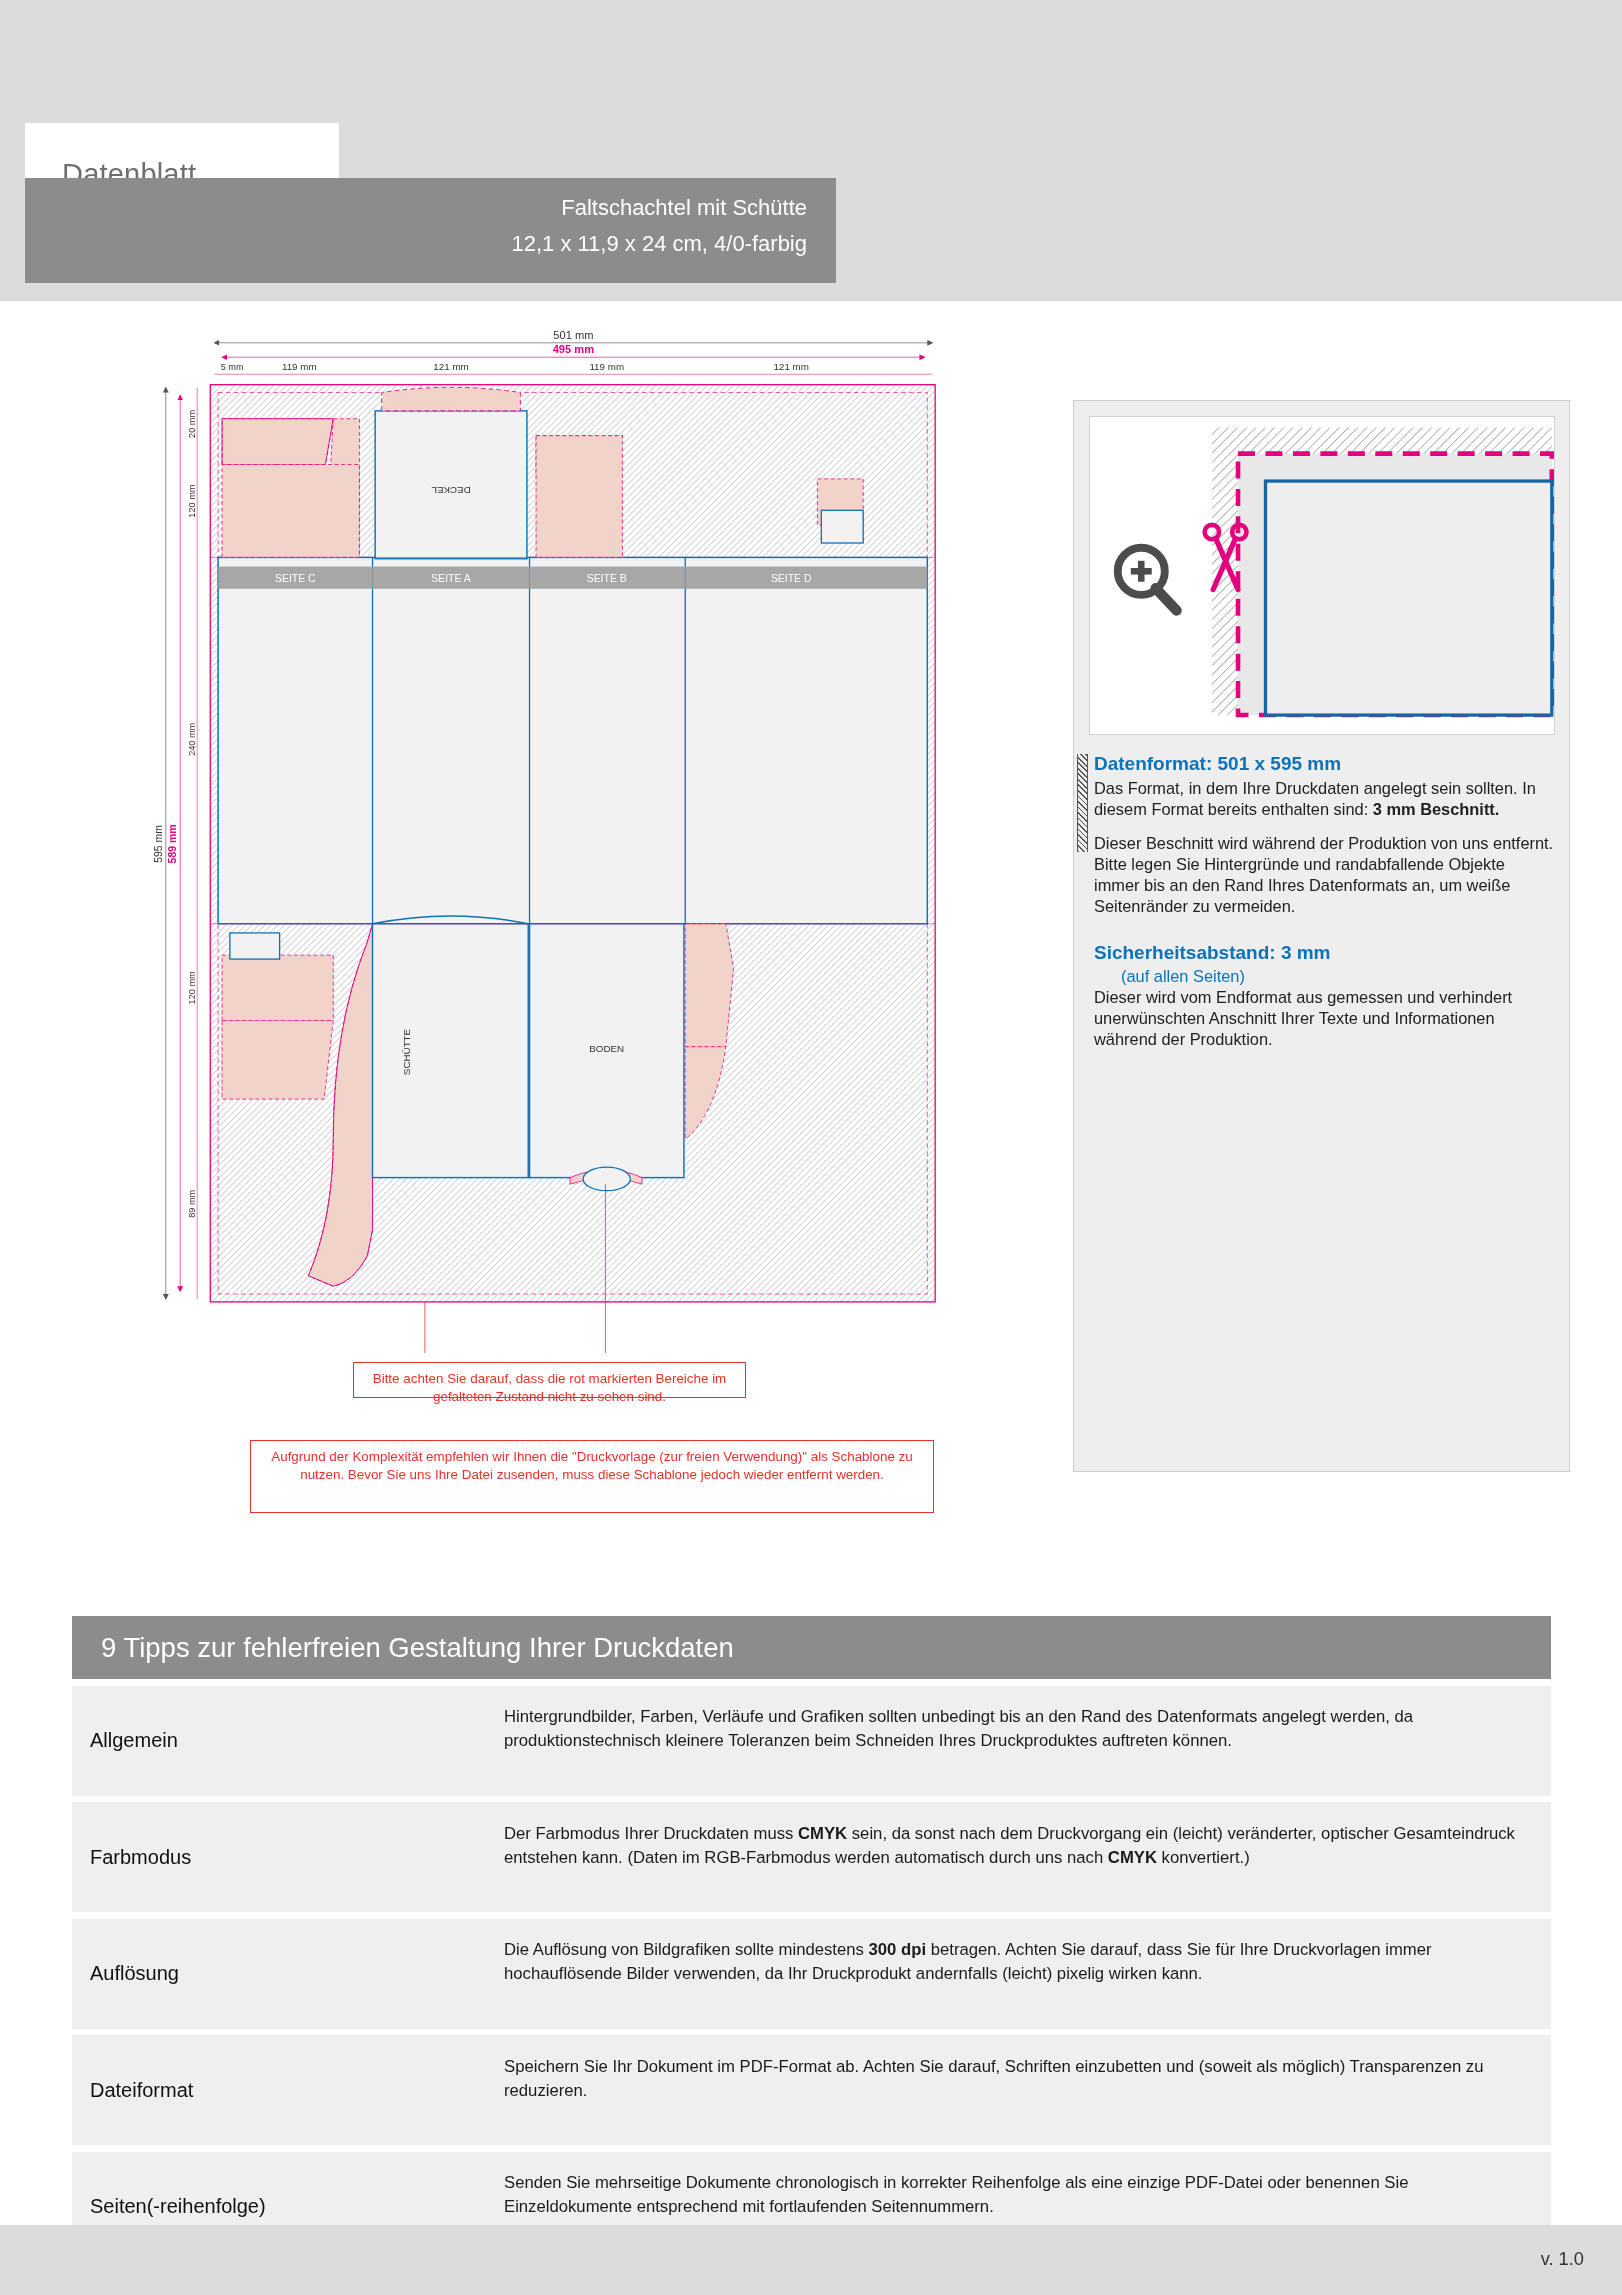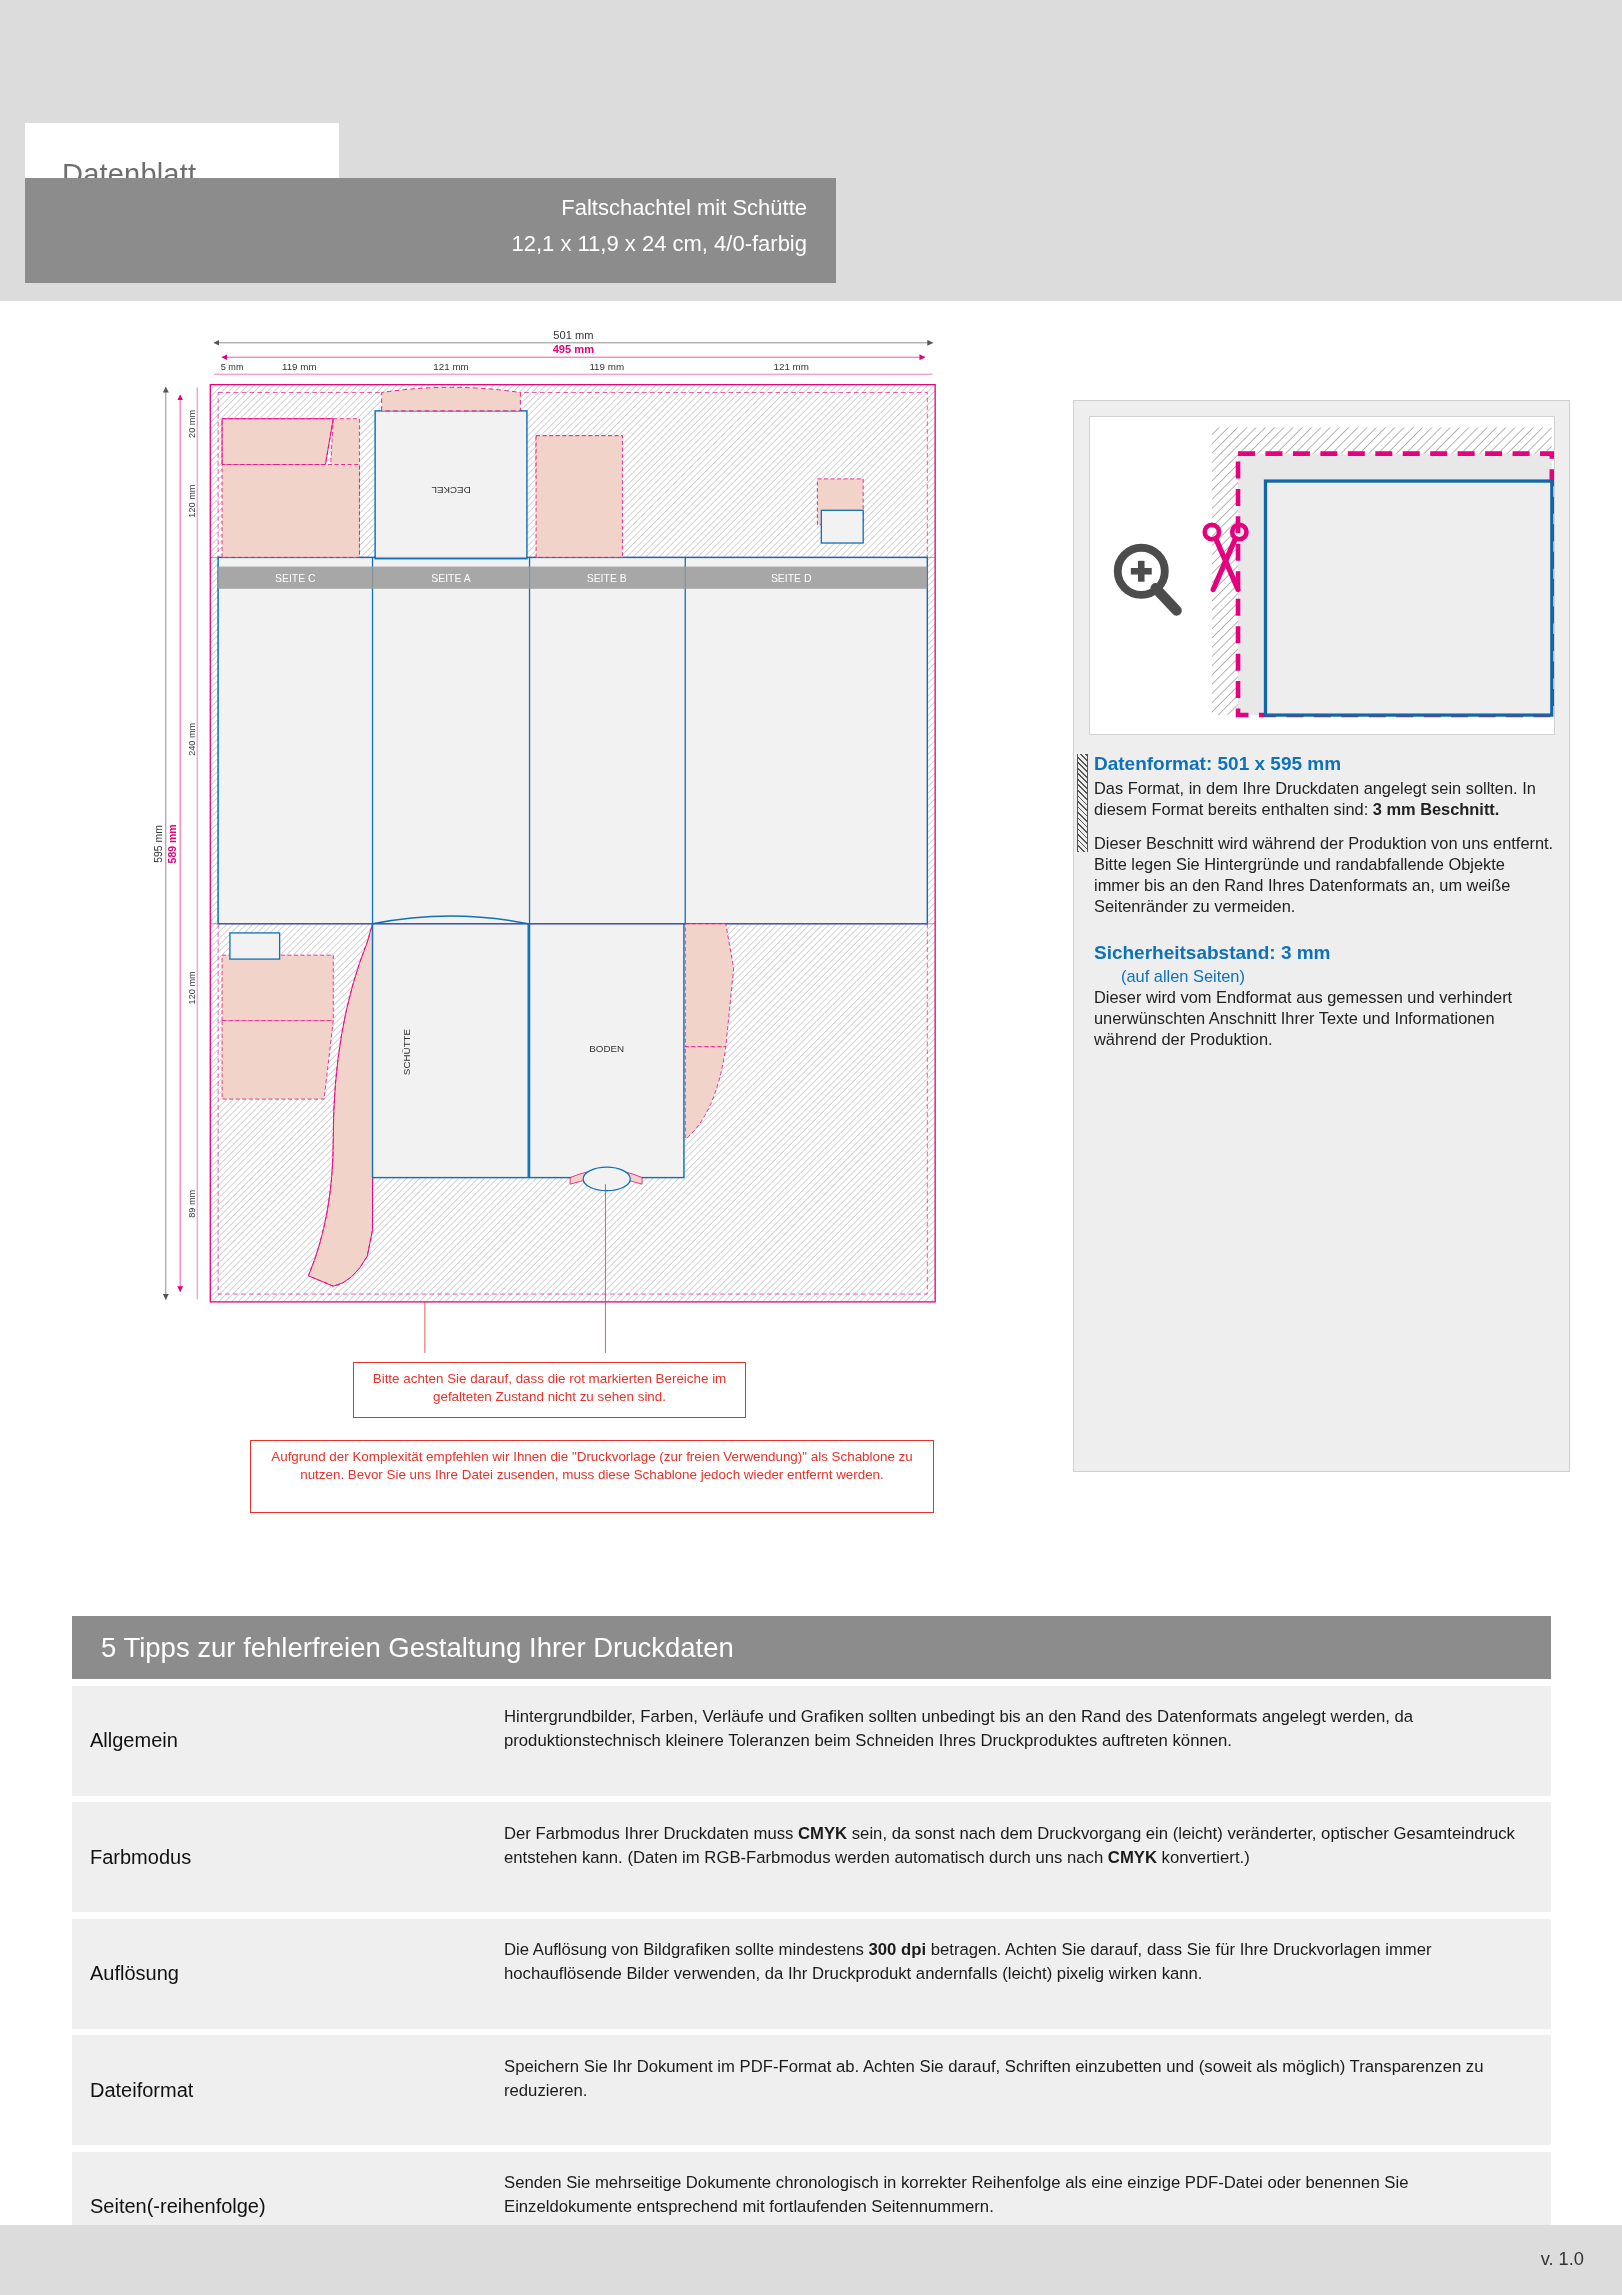--- a/index.html
+++ b/index.html
@@ -29,21 +29,21 @@
   
   .die-wrap{position:absolute;left:137px;top:314px;width:929px;height:1230px;}
   svg.die{position:absolute;left:0;top:0;}
 
   
   .note-red{
     position:absolute;border:1px solid #e8312a;color:#e8312a;
     font-size:13.4px;line-height:18.3px;text-align:center;box-sizing:border-box;
     padding:6.5px 9.2px;background:#fff;
   }
-  .note1{left:353px;top:1362px;width:393px;height:56px;}
+  .note1{left:353px;top:1362px;width:393px;height:36px;}
   .note2{left:250px;top:1440px;width:684px;height:73px;}
 
   
   .info-panel{position:absolute;left:1073px;top:400px;width:497px;height:1072px;background:#eeeeee;border:0.7px solid #cfcfcf;box-sizing:border-box;}
   .info-img{position:absolute;left:1089px;top:416px;width:466px;height:319px;background:#ffffff;border:0.7px solid #d2d2d2;box-sizing:border-box;overflow:hidden;}
   .info-body{position:absolute;left:1094px;top:753px;width:461px;height:700px;}
 
   .blk{margin-bottom:17px;position:relative;}
   .blk h4{margin:0 0 2.6px 0;font-size:19px;font-weight:700;color:#0d72b9;}
   .blk h4.magenta{color:#e5007d;}
@@ -233,21 +233,21 @@
 
     <div class="blk" style="margin-top:25px;">
       <h4>Sicherheitsabstand: 3 mm</h4>
       <div class="sub">(auf allen Seiten)</div>
       <p>Dieser wird vom Endformat aus gemessen und verhindert unerwünschten Anschnitt Ihrer Texte und Informationen während der Produktion.</p>
     </div>
 
   </div>
 
   <div class="tips">
-    <div class="tips-head">5 Tipps zur fehlerfreien Gestaltung Ihrer Druckdaten</div>
+    <div class="tips-head">9 Tipps zur fehlerfreien Gestaltung Ihrer Druckdaten</div>
 
     <div class="tip-row">
       <div class="lbl">Allgemein</div>
       <div class="txt">Hintergrundbilder, Farben, Verläufe und Grafiken sollten unbedingt bis an den Rand des Datenformats angelegt werden, da produktionstechnisch kleinere Toleranzen beim Schneiden Ihres Druckproduktes auftreten können.</div>
     </div>
 
     <div class="tip-row">
       <div class="lbl">Farbmodus</div>
       <div class="txt"><span>Der Farbmodus Ihrer Druckdaten muss </span><b>CMYK</b><span> sein, da sonst nach dem Druckvorgang ein (leicht) veränderter, optischer Gesamteindruck entstehen kann. (Daten im RGB-Farbmodus werden automatisch durch uns nach </span><b>CMYK</b><span> konvertiert.)</span></div>
     </div>

